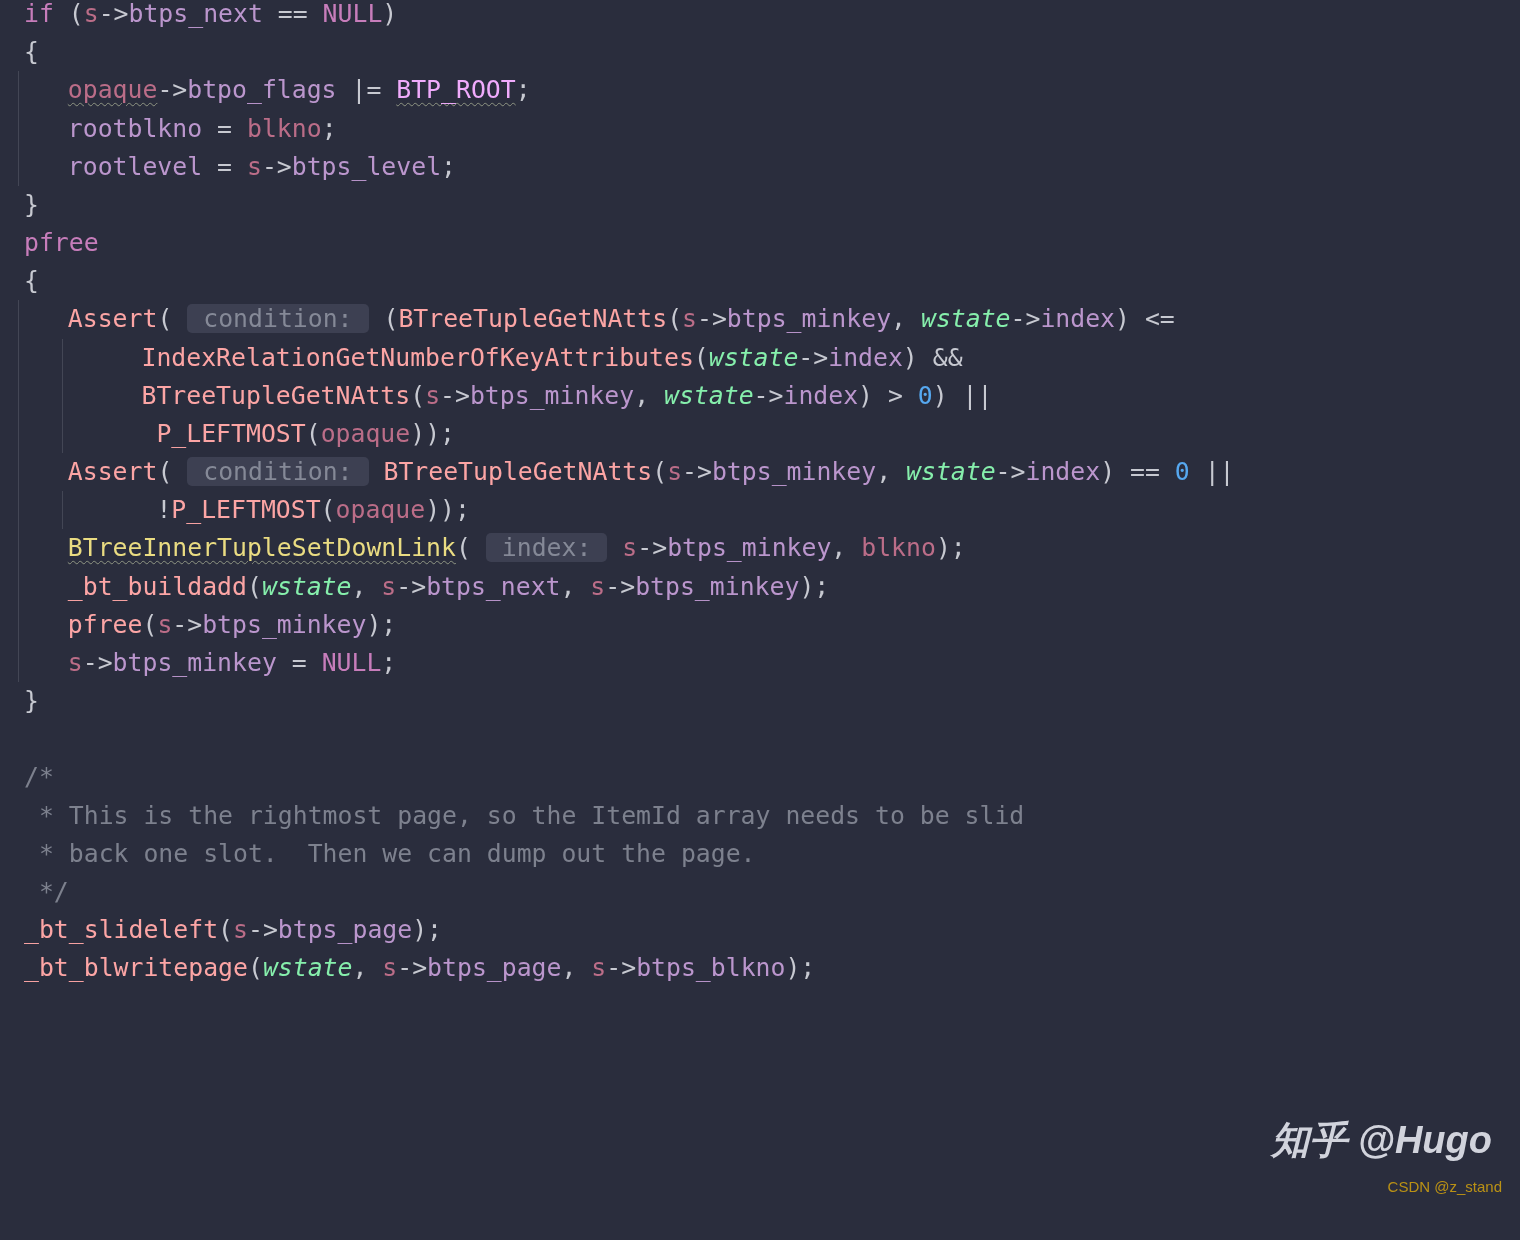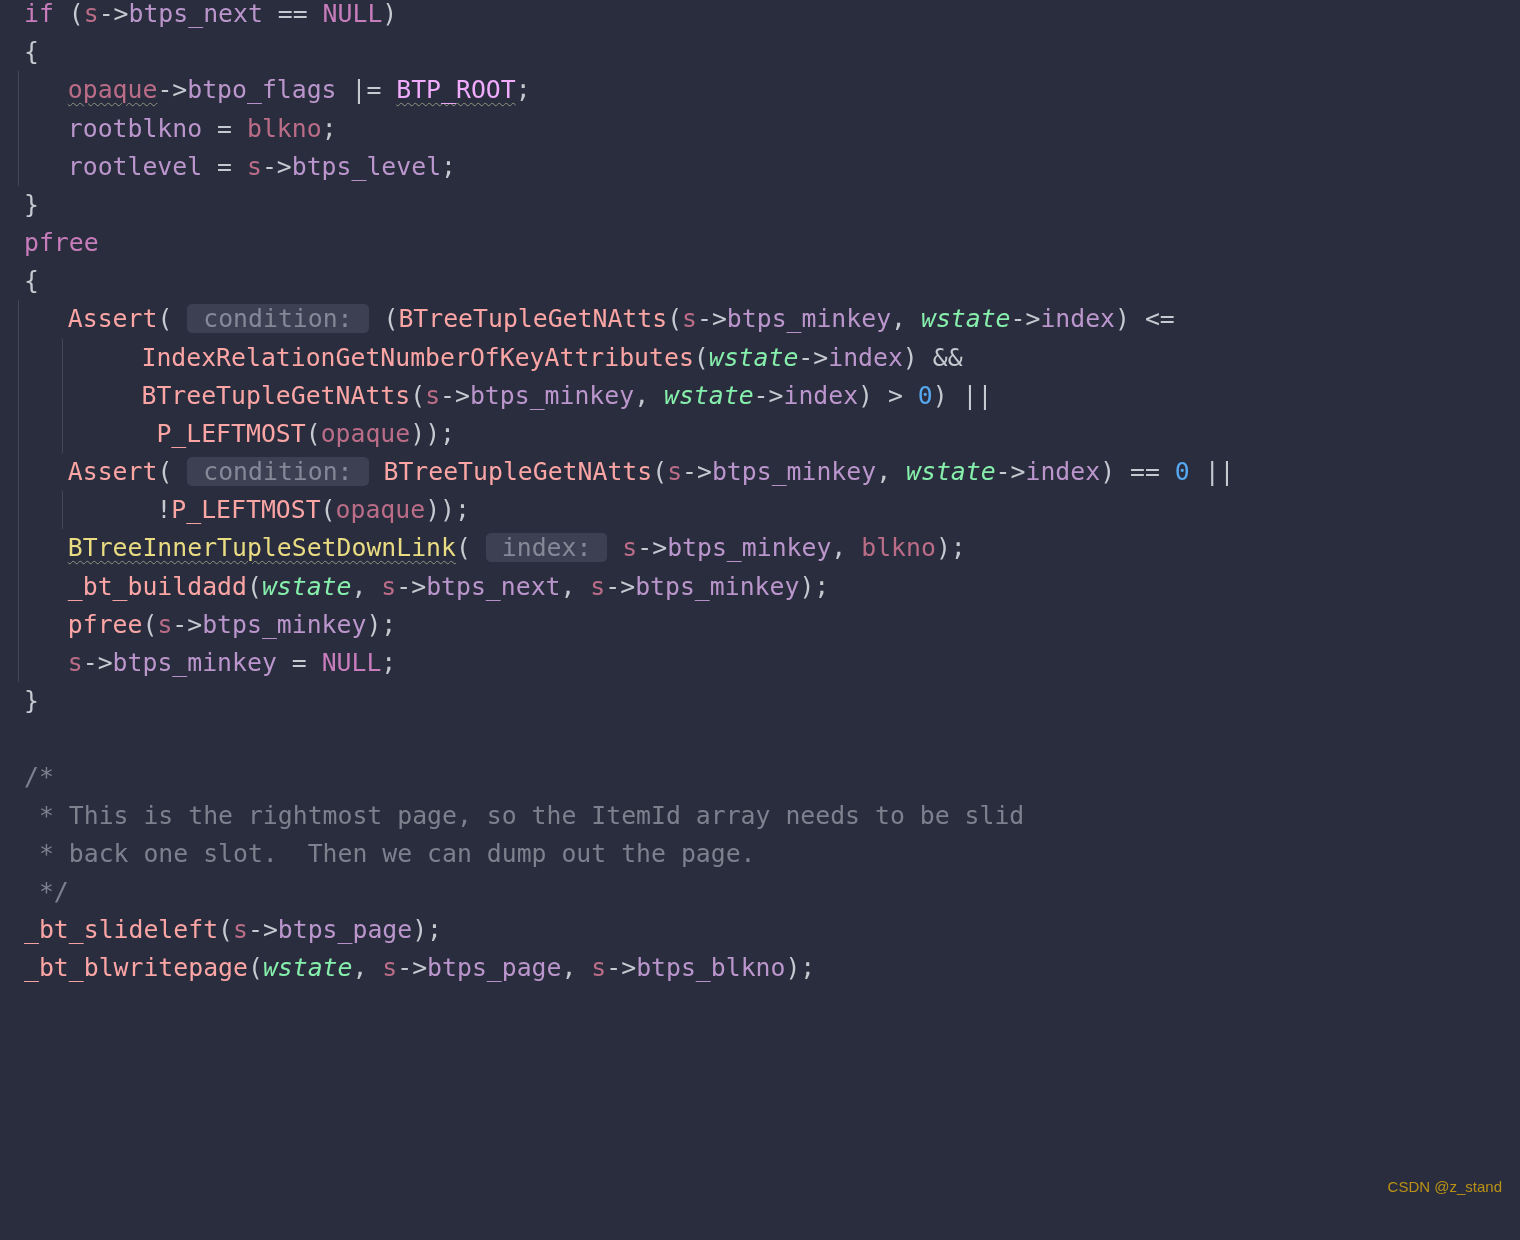--- a/index.html
+++ b/index.html
@@ -48,14 +48,15 @@
 <span class="indent"> </span>  <span class="var">s</span><span class="op">-&gt;</span><span class="mem">btps_minkey</span> = <span class="kw">NULL</span>;
 <span class="brace">}</span>
 
 <span class="cmt">/*</span>
 <span class="cmt"> * This is the rightmost page, so the ItemId array needs to be slid</span>
 <span class="cmt"> * back one slot.  Then we can dump out the page.</span>
 <span class="cmt"> */</span>
 <span class="fn">_bt_slideleft</span>(<span class="var">s</span><span class="op">-&gt;</span><span class="mem">btps_page</span>);
 <span class="fn">_bt_blwritepage</span>(<span class="param">wstate</span>, <span class="var">s</span><span class="op">-&gt;</span><span class="mem">btps_page</span>, <span class="var">s</span><span class="op">-&gt;</span><span class="mem">btps_blkno</span>);</pre>
 
+<div class="wm1">知乎 @Hugo</div>
 <div class="wm2">CSDN @z_stand</div>
 </div>
 
 </body></html>

